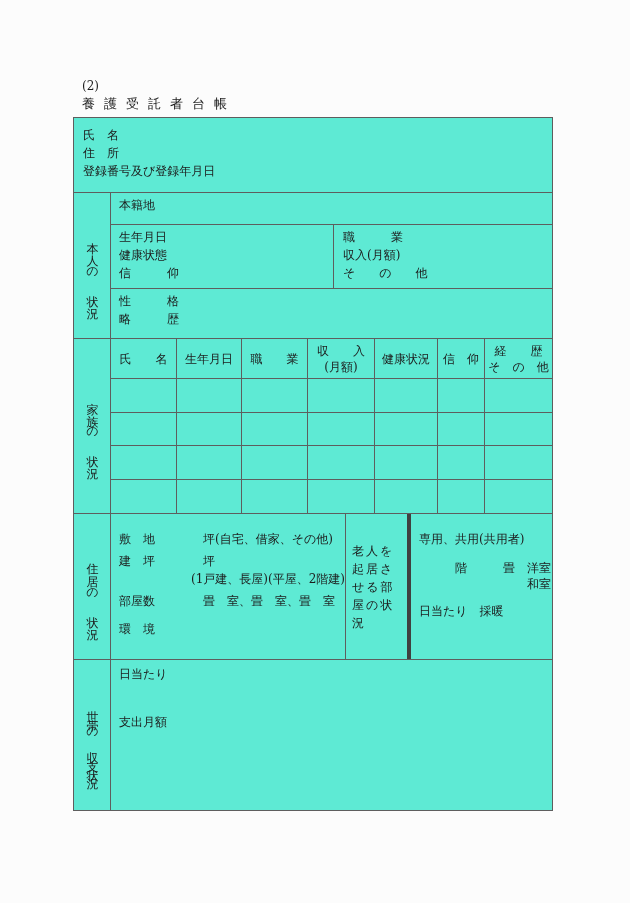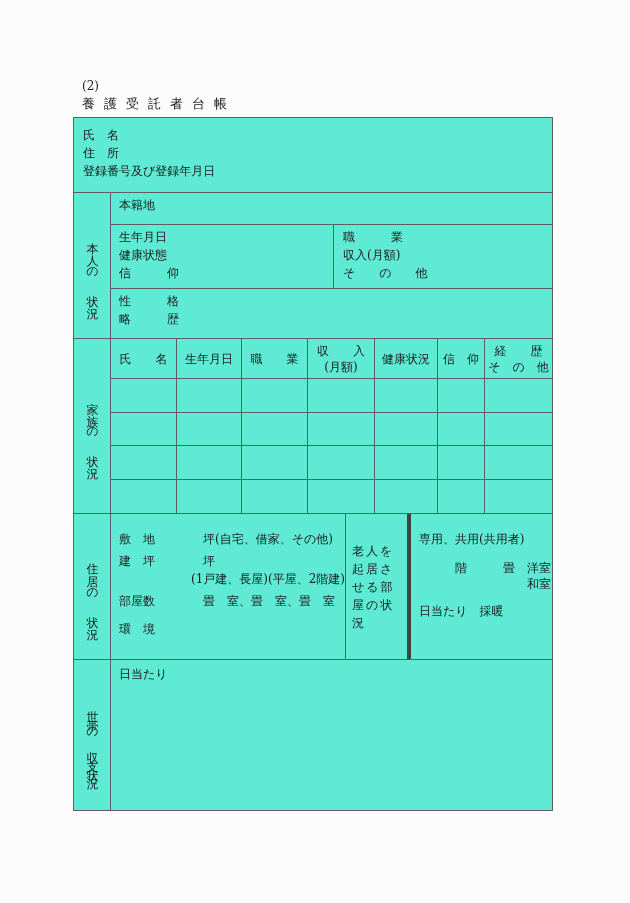--- a/index.html
+++ b/index.html
@@ -216,16 +216,17 @@
       </div>
     </div>
   </div>
 
   <div class="section sec-household">
     <div class="vcell">
       <span class="vtext ls9">世帯の収支状況</span>
     </div>
     <div class="content household-content">
       <div class="m5">日当たり</div>
+      <div class="m30">支出月額</div>
     </div>
   </div>
 
 </div>
 
 </body></html>

